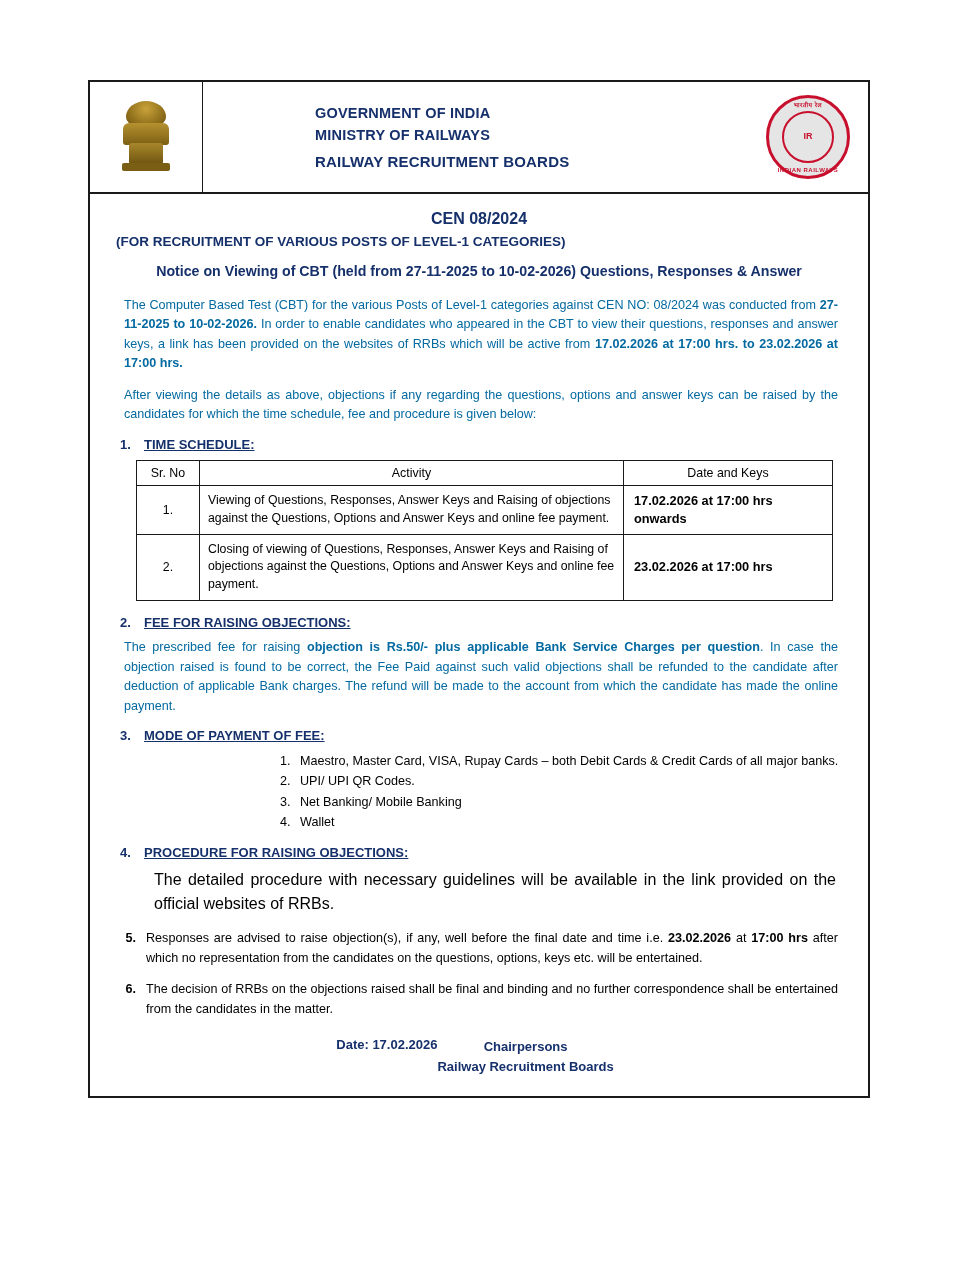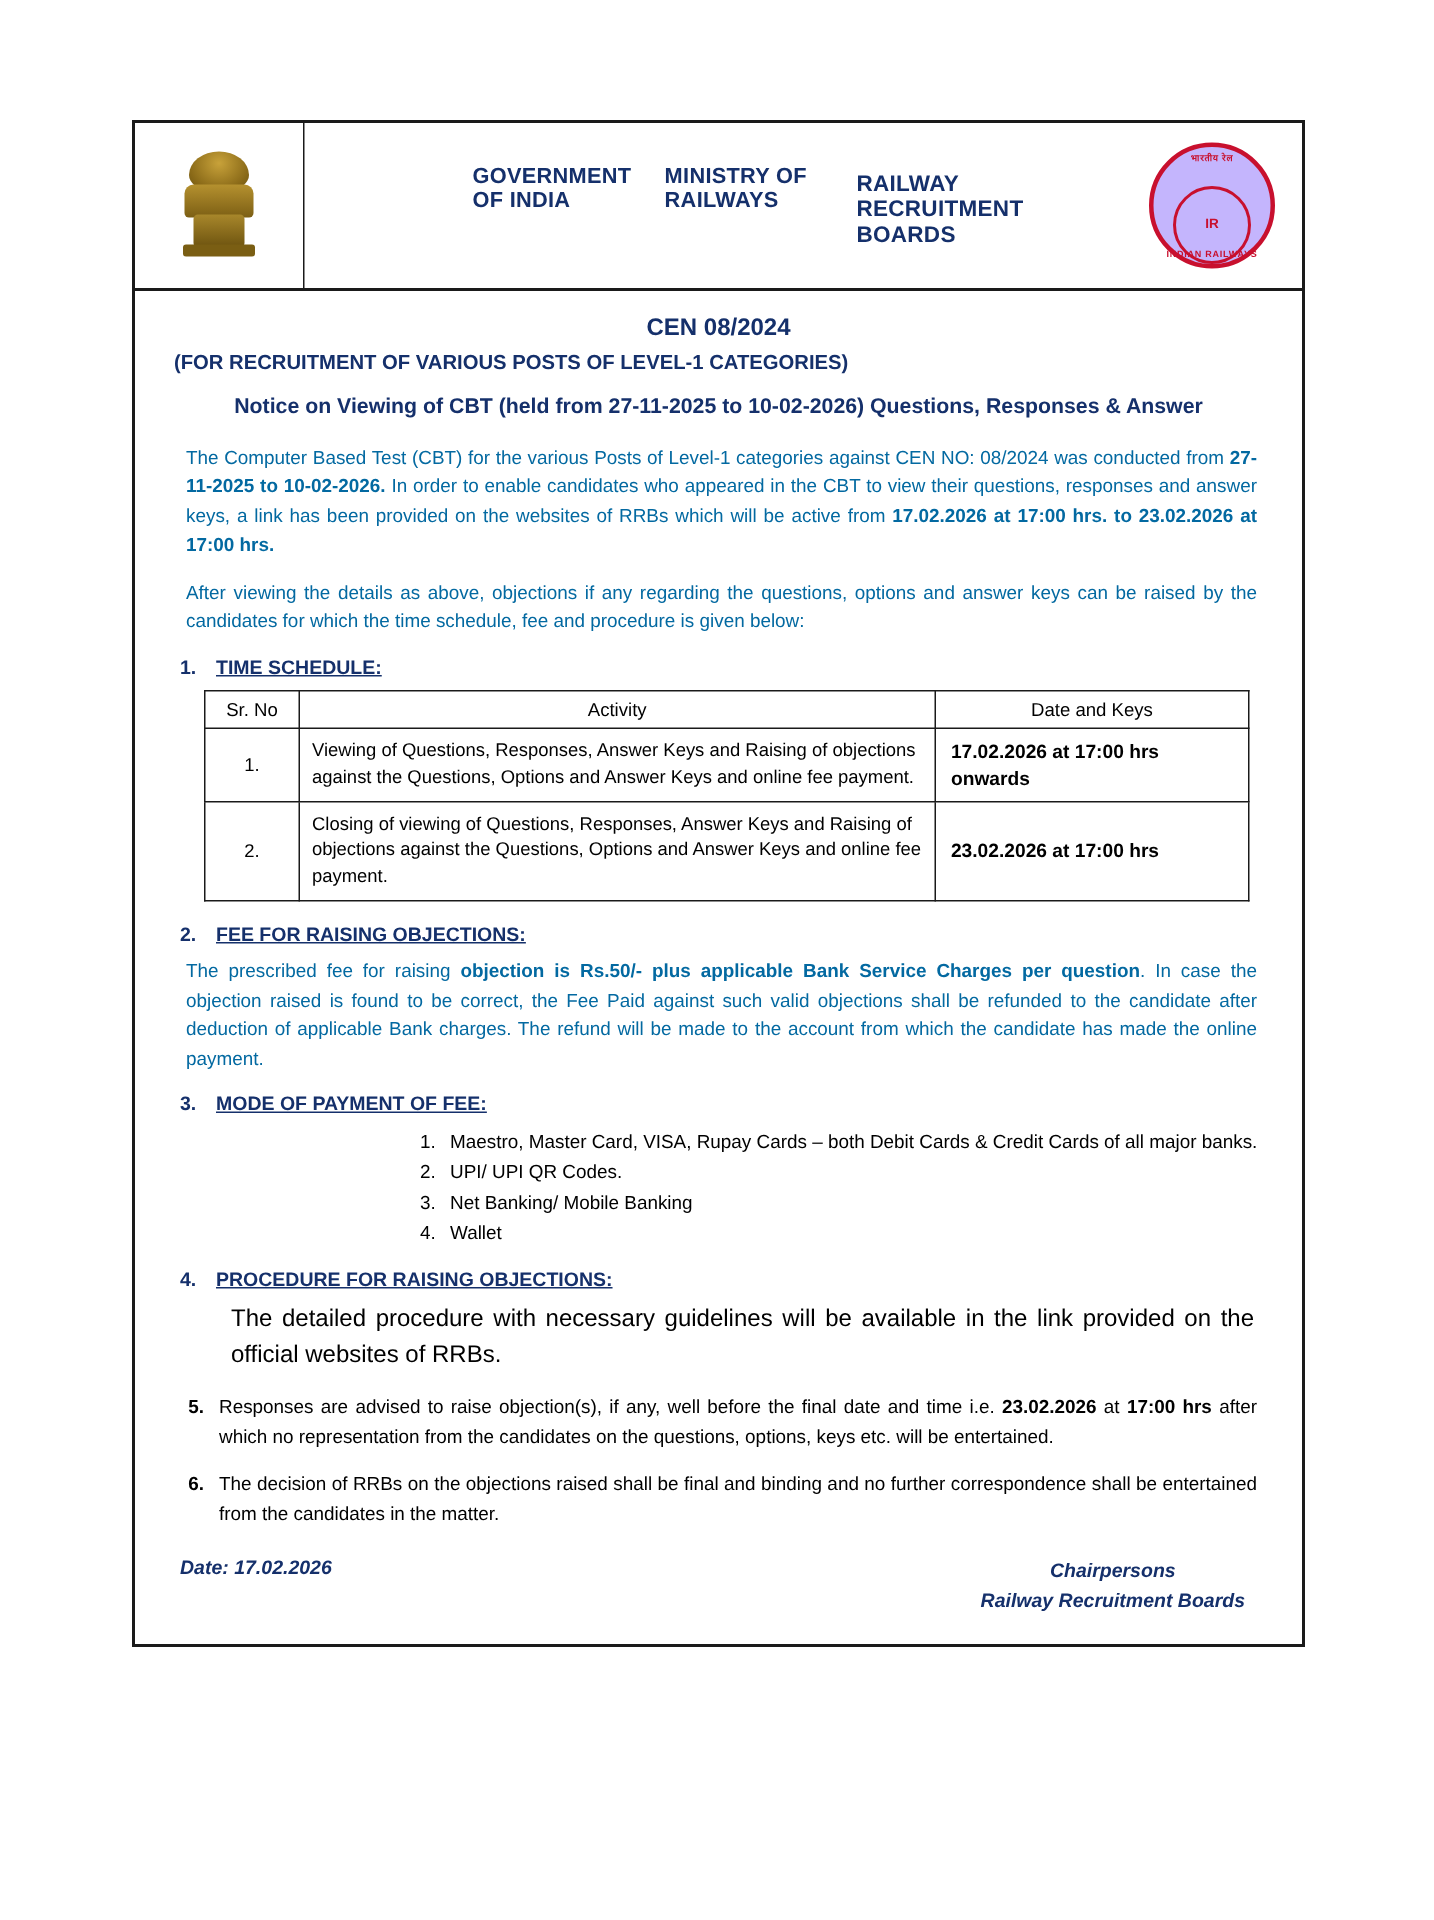--- a/index.html
+++ b/index.html
@@ -42,21 +42,21 @@
     display: flex;
     align-items: center;
     justify-content: center;
     border-right: 1px solid #1a1a1a;
     height: 100%;
   }
   .header-center {
     flex: 1;
     padding-left: 112px;
     display: flex;
-    flex-direction: row;
+    flex-direction: column;
     justify-content: flex-start;
     gap: 6px;
   }
   .header-right {
     width: 120px;
     display: flex;
     align-items: center;
     justify-content: center;
   }
   .gov-line {
@@ -111,23 +111,23 @@
     background: #7a5e13;
     border-radius: 2px;
   }
   
   .rly-logo {
     width: 78px;
     height: 78px;
     border-radius: 50%;
     border: 3px solid #c8102e;
     position: relative;
-    background: #c4b5fd;
-    display: flex;
-    align-items: flex-end;
+    background: #e5e5e5;
+    display: flex;
+    align-items: center;
     justify-content: center;
   }
   .rly-logo .inner {
     width: 48px;
     height: 48px;
     border-radius: 50%;
     border: 2px solid #c8102e;
     display: flex;
     align-items: center;
     justify-content: center;
@@ -267,28 +267,27 @@
     font-size: 16px;
     line-height: 1.55;
     text-align: justify;
     margin: 0 0 12px 0;
     padding-left: 38px;
     padding-right: 6px;
   }
   
   .footer {
     display: flex;
-    justify-content: space-between;
+    justify-content: center;
     align-items: flex-start;
     margin-top: 18px;
     padding: 0 12px 0 4px;
     font-size: 13px;
     font-weight: bold;
     color: #15306b;
-    font-style: italic;
   }
   .footer .right {
     text-align: center;
     line-height: 1.5;
   }
 </style>
 </head>
 <body>
 
 <div class="page">

